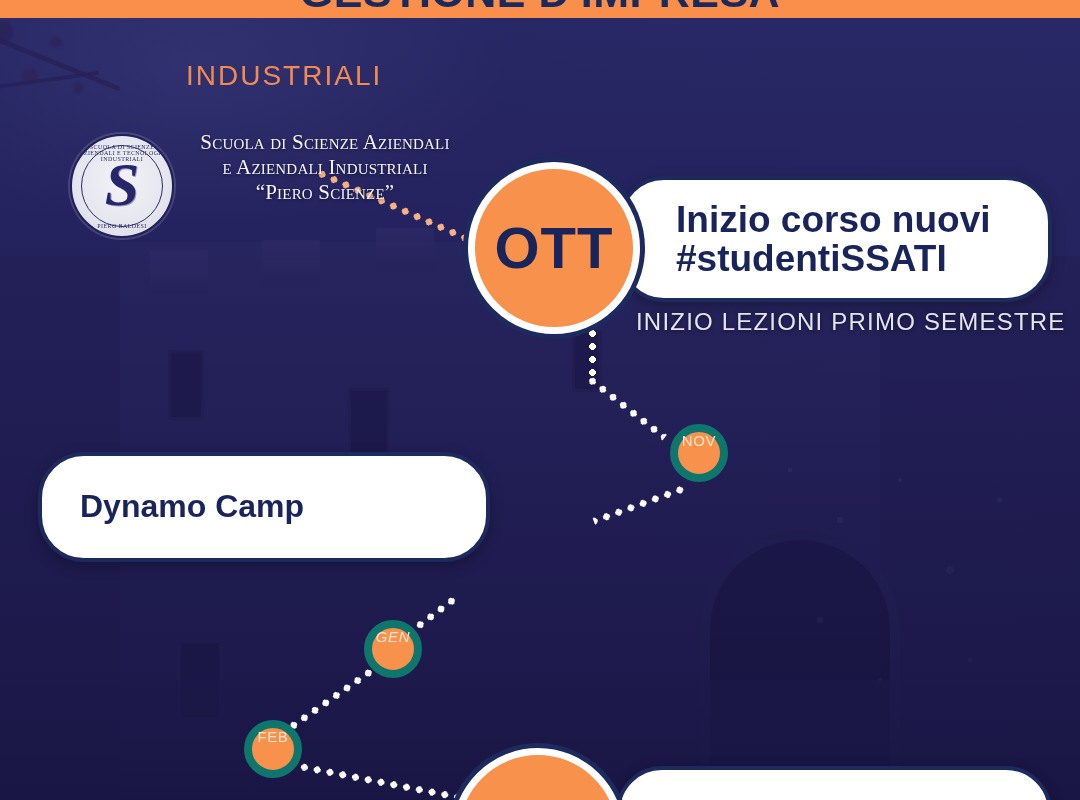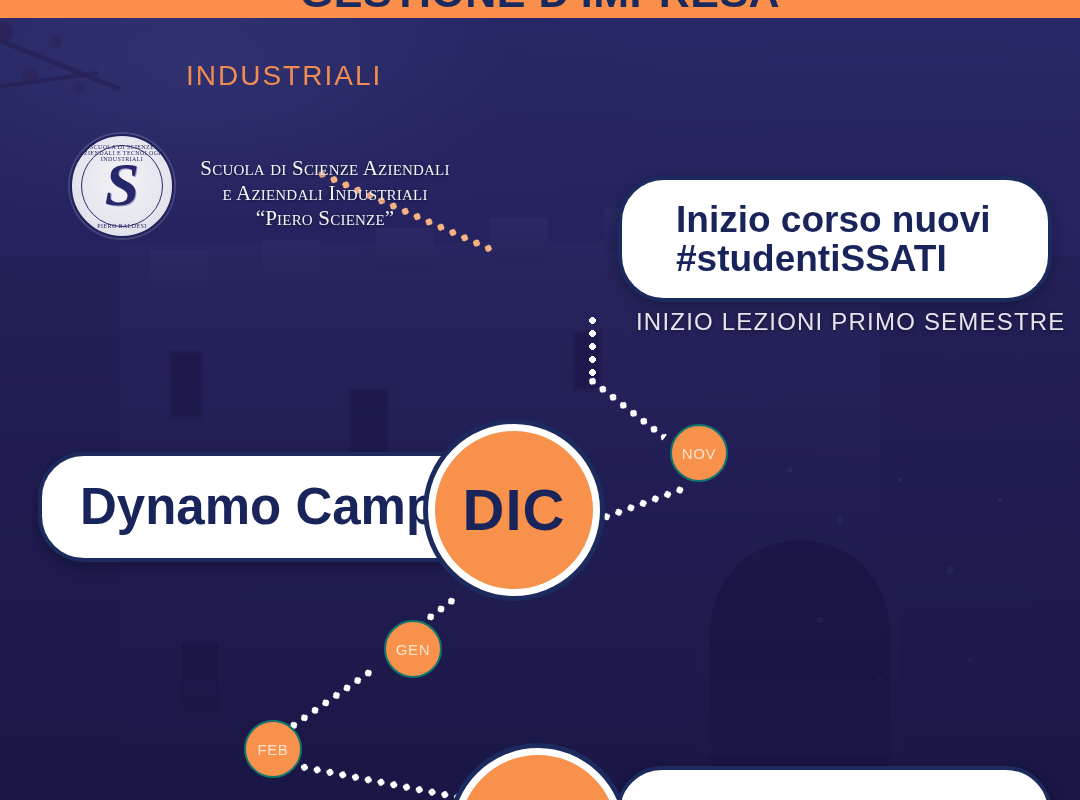--- a/index.html
+++ b/index.html
@@ -133,21 +133,21 @@
     text-shadow: 1px 1px 0 #9a9ac4;
   }
   .logo-arc-top, .logo-arc-bot {
     position:absolute; left:0; right:0; text-align:center;
     font-family: "Liberation Serif", serif;
     font-size: 6px; letter-spacing: .4px; color:#2a2a66;
   }
   .logo-arc-top { top: 8px; }
   .logo-arc-bot { bottom: 7px; }
   .school-name {
-    position: absolute; left: 160px; top: 108px; width: 330px;
+    position: absolute; left: 160px; top: 82px; width: 330px;
     font-family: "Liberation Serif", serif;
     color: #f3f3f8; text-align: center;
     font-size: 21px; line-height: 1.18; letter-spacing: .2px;
     font-variant: small-caps; font-weight: 400;
     text-shadow: 0 1px 3px rgba(0,0,0,.5);
   }
 
   
   .node-big {
     position: absolute; border-radius: 50%;
@@ -156,23 +156,23 @@
     box-shadow: 0 0 0 5px #1d2a5e;
     display:flex; align-items:center; justify-content:center;
     z-index: 25;
   }
   .node-big .label {
     font-size: 58px; font-weight: 700; color: #19245a; letter-spacing: 1px;
     line-height: 1;
   }
   .node-small {
     position: absolute; border-radius: 50%;
-    background: #f8914b; border: 2px solid #0f766e;
+    background: #f8914b; border: 8px solid #0f766e;
     width: 58px; height: 58px;
-    display:flex; align-items:center; justify-content:center;
+    display:flex; align-items:flex-start; justify-content:center;
     z-index: 24;
   }
   .node-small .label {
     font-size: 15px; font-weight: 400; color: #fde3cc; letter-spacing: .6px;
   }
 
   
   .card {
     position: absolute;
     background: #ffffff;
@@ -290,34 +290,34 @@
   </div>
 
   <div class="card" style="left:618px; top:176px; width:434px; height:126px; padding-left:34px;">
     <div class="card-text" style="font-size:37px;margin-left:20px;">
       <div>Inizio corso nuovi</div>
       <div>#studentiSSATI</div>
     </div>
   </div>
   <div class="card-sub" style="left:636px; top:308px;">INIZIO LEZIONI PRIMO SEMESTRE</div>
 
+  <div class="node-big" style="left:468px; top:162px; width:172px; height:172px;">
+    <span class="label">OTT</span>
+  </div>
 
   <div class="node-small" style="left:670px; top:424px;">
     <span class="label">NOV</span>
   </div>
 
   <div class="card" style="left:38px; top:452px; width:452px; height:110px; padding-left:38px;">
-    <div class="card-text" style="font-size:51px;">Dynamo Camp</div>
-  </div>
-
-  <div class="node-big" style="left:428px; top:424px; width:172px; height:172px;">
-    <span class="label">DIC</span>
-  </div>
-
-  <div class="node-small" style="left:384px; top:620px;">
+    <div class="card-text" style="font-size:32px;">Dynamo Camp</div>
+  </div>
+
+
+  <div class="node-small" style="left:364px; top:620px;font-style:italic;">
     <span class="label">GEN</span>
   </div>
 
   <div class="node-small" style="left:244px; top:720px;">
     <span class="label">FEB</span>
   </div>
 
   <div class="card" style="left:616px; top:766px; width:436px; height:120px; padding-left:36px;">
     
   </div>

